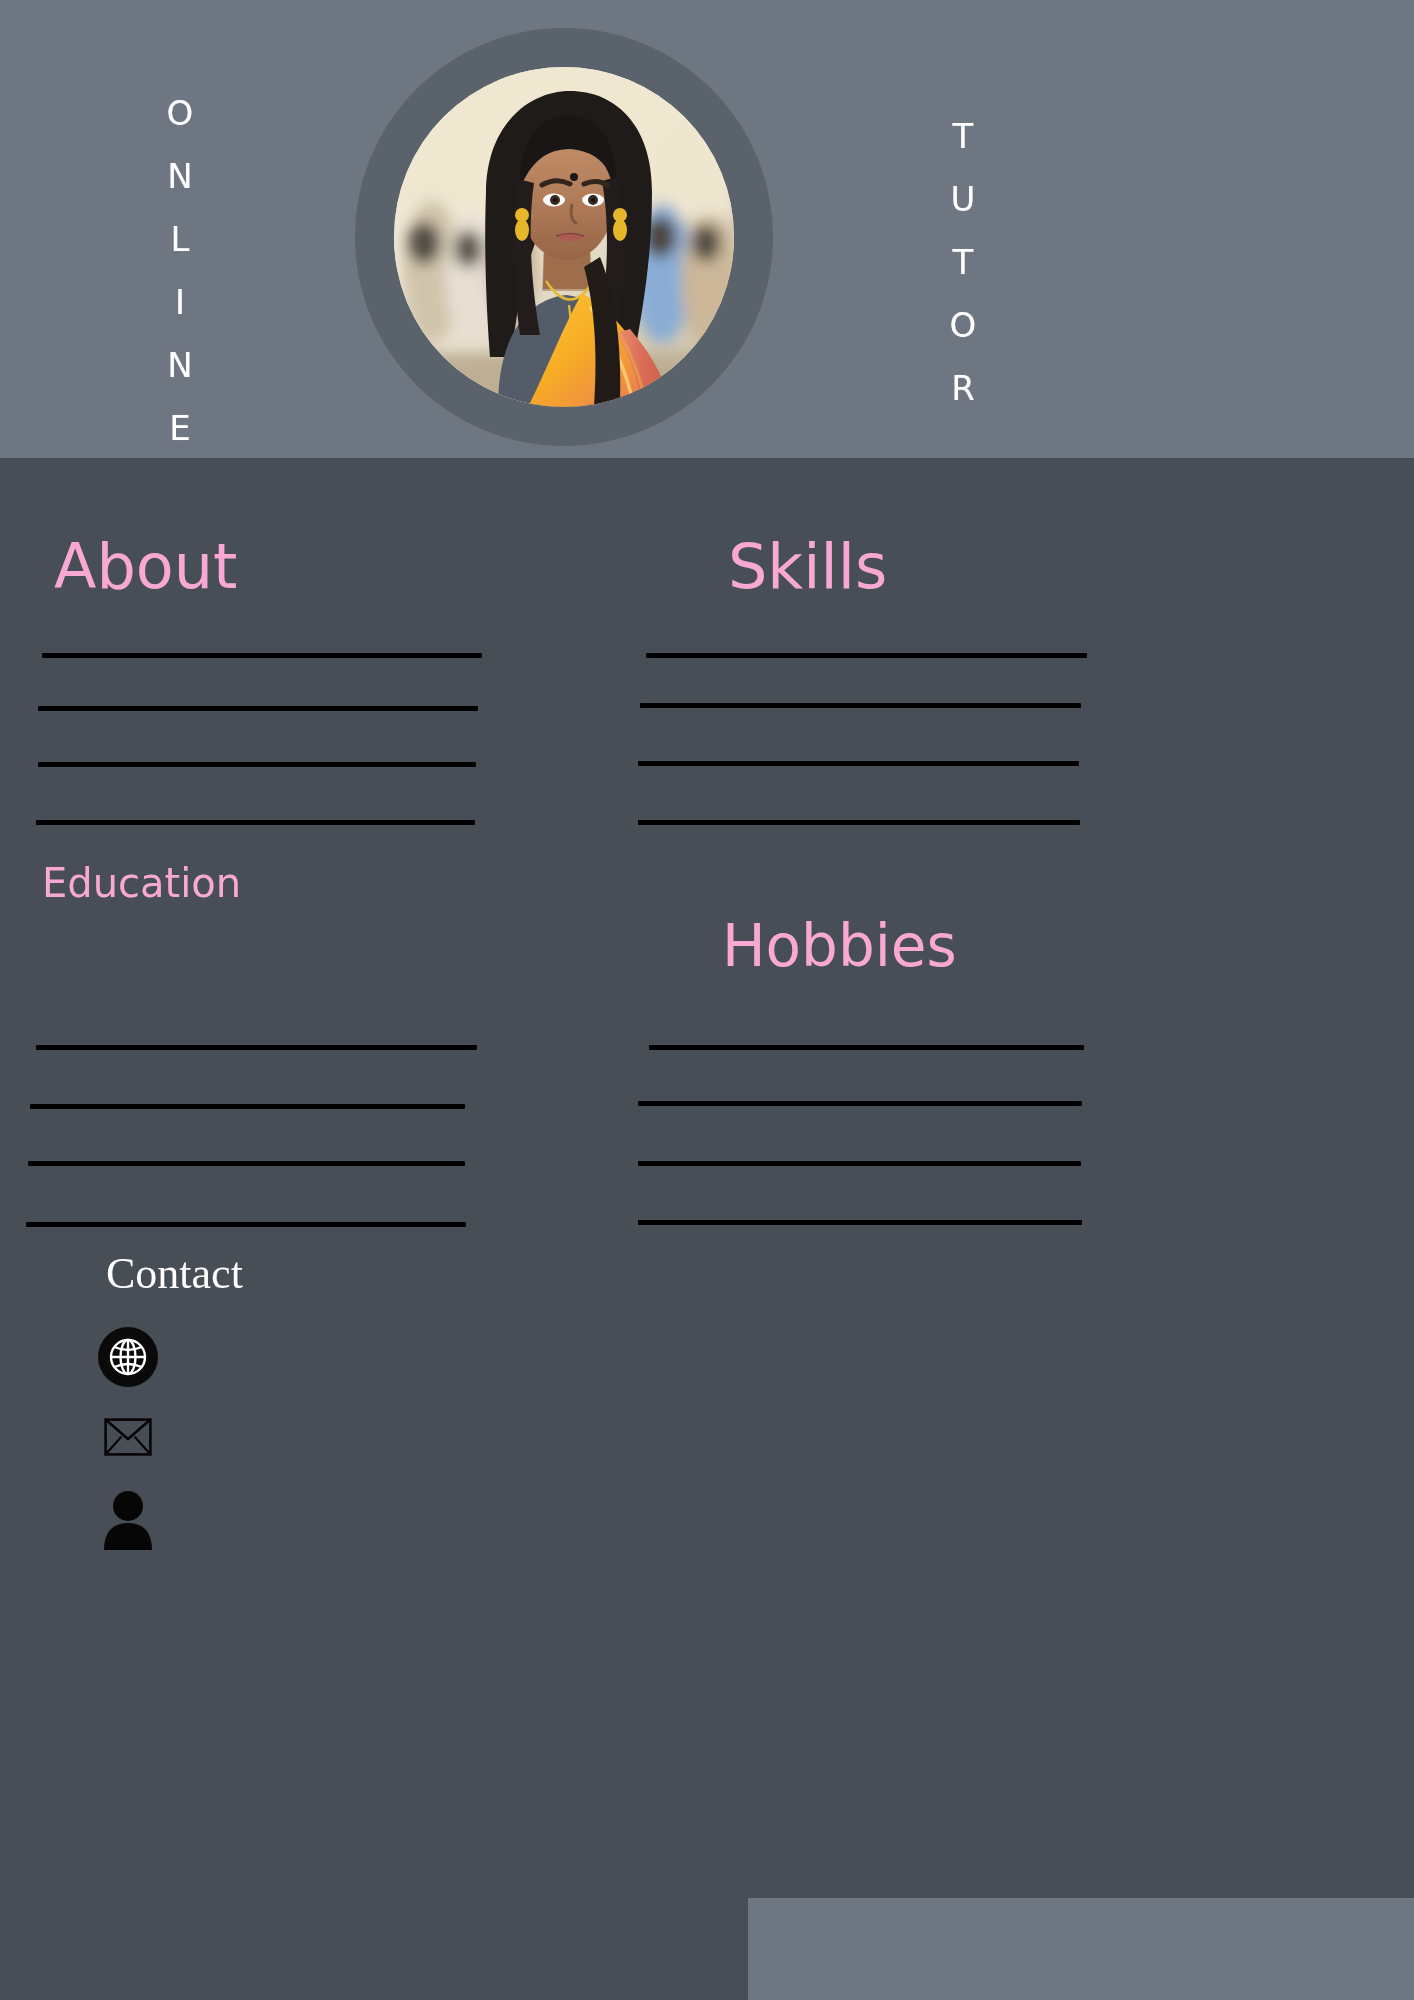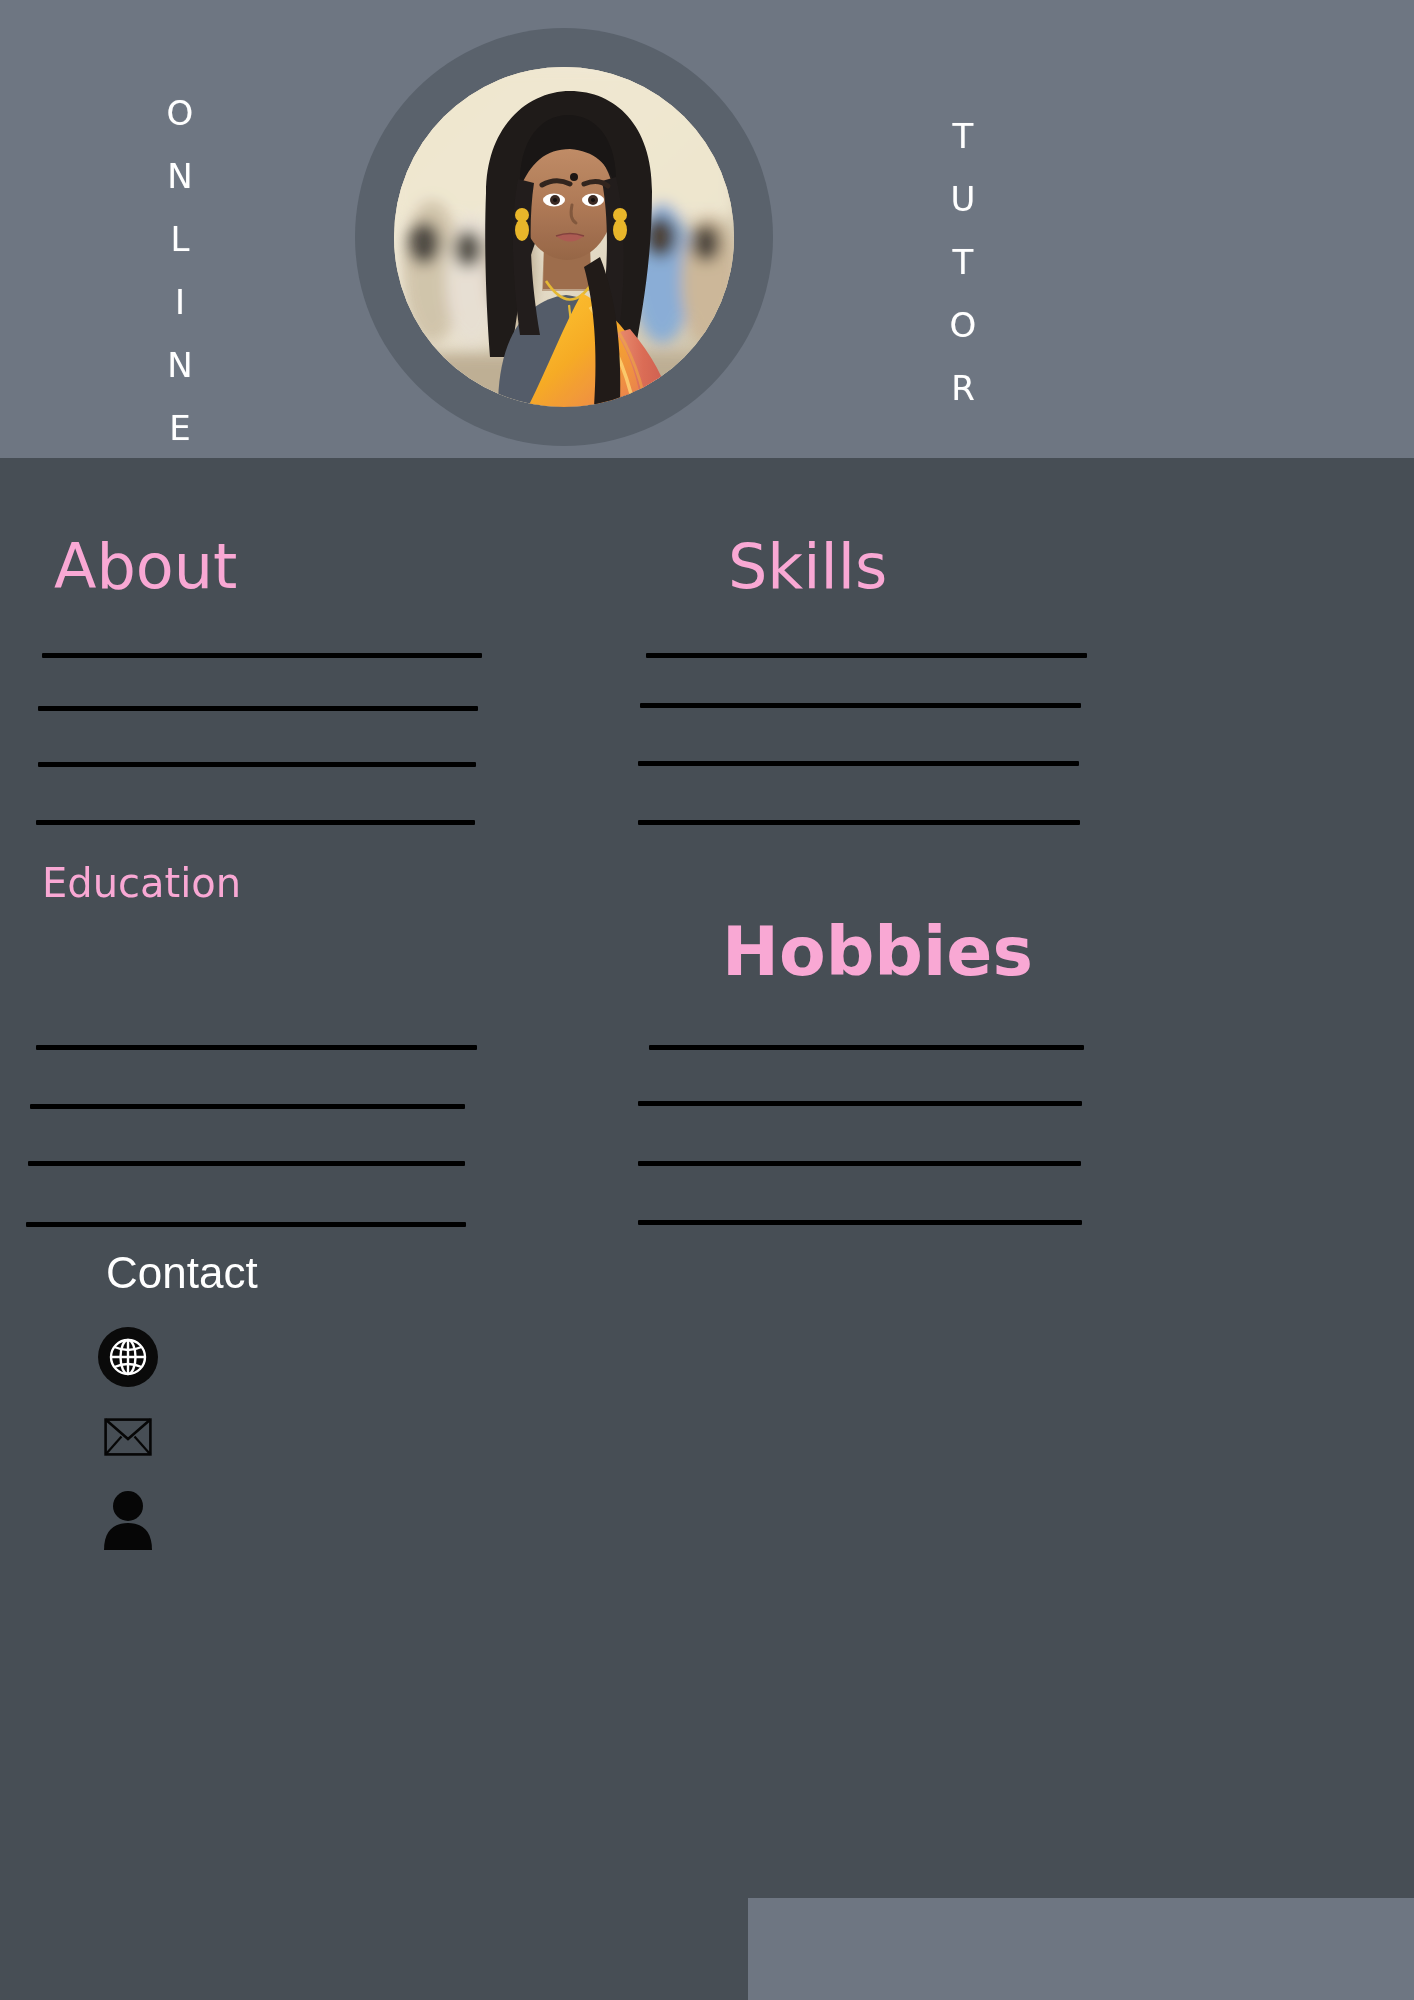--- a/index.html
+++ b/index.html
@@ -98,21 +98,21 @@
     height:5px;
     border-radius:1px;
   }
 
   
   #contact-title {
     position:absolute;
     left:106px; top:1248px;
     color:#ffffff;
     font-size:44px;
-    font-family:Liberation Sans, sans-serif;
+    font-family:Liberation Serif, serif;
     font-weight:400;
     white-space:nowrap;
   }
 
   .icon-slot {
     position:absolute;
     display:flex;
     align-items:center;
     justify-content:center;
   }
@@ -273,21 +273,21 @@
       <div class="sec-title" style="left: 728px; top: 530px; font-size: 62px;">Skills</div>
       <div class="rule" style="left: 646px; top: 653px; width: 441px;"></div>
       <div class="rule" style="left: 640px; top: 703px; width: 441px;"></div>
       <div class="rule" style="left: 638px; top: 761px; width: 441px;"></div>
       <div class="rule" style="left: 638px; top: 820px; width: 442px;"></div>
       <div class="sec-title" style="left: 42px; top: 860px; font-size: 40px;">Education</div>
       <div class="rule" style="left: 36px; top: 1045px; width: 441px;"></div>
       <div class="rule" style="left: 30px; top: 1104px; width: 435px;"></div>
       <div class="rule" style="left: 28px; top: 1161px; width: 437px;"></div>
       <div class="rule" style="left: 26px; top: 1222px; width: 440px;"></div>
-      <div class="sec-title" style="left: 722px; top: 912px; font-size: 68px; font-weight: bold;">Hobbies</div>
+      <div class="sec-title" style="left: 722px; top: 912px; font-size: 58px;">Hobbies</div>
       <div class="rule" style="left: 649px; top: 1045px; width: 435px;"></div>
       <div class="rule" style="left: 638px; top: 1101px; width: 444px;"></div>
       <div class="rule" style="left: 638px; top: 1161px; width: 443px;"></div>
       <div class="rule" style="left: 638px; top: 1220px; width: 444px;"></div>
     </div>
 
   <div id="contact-title">Contact</div>
 
   <div class="icon-slot" id="icon-globe">
     <svg viewBox="0 0 60 60" width="60" height="60" xmlns="http://www.w3.org/2000/svg">

